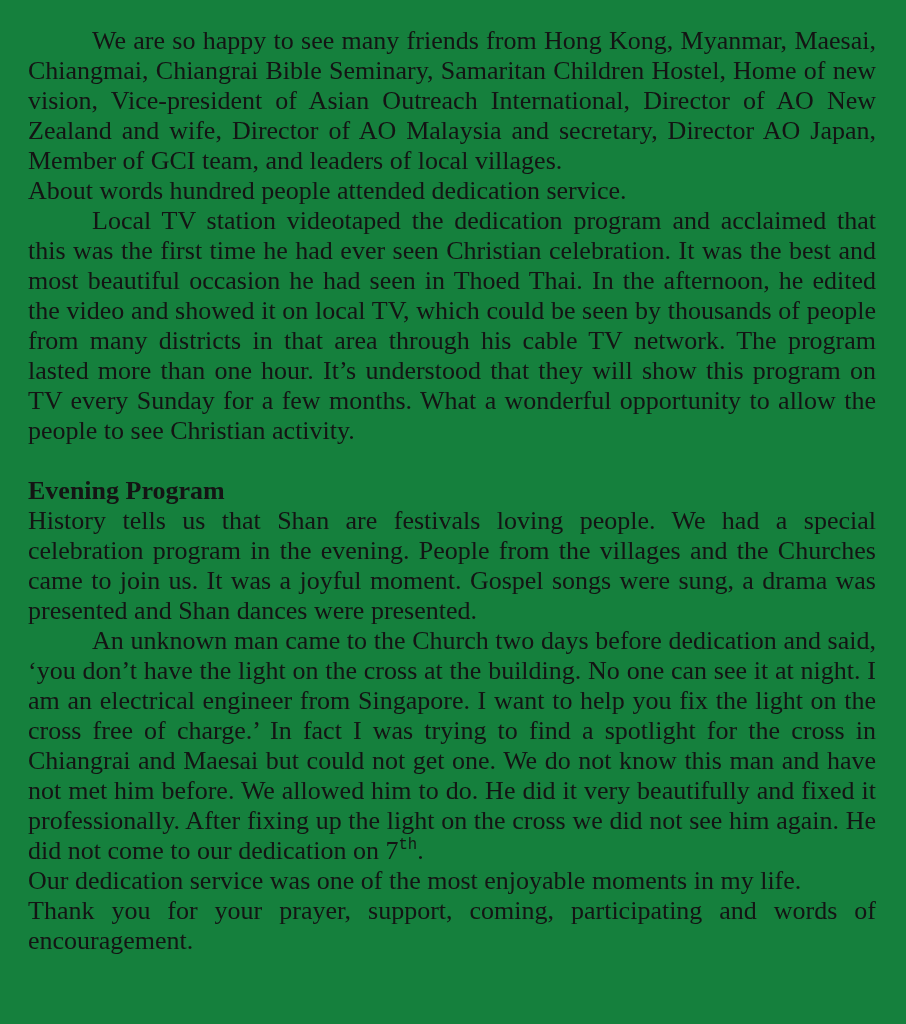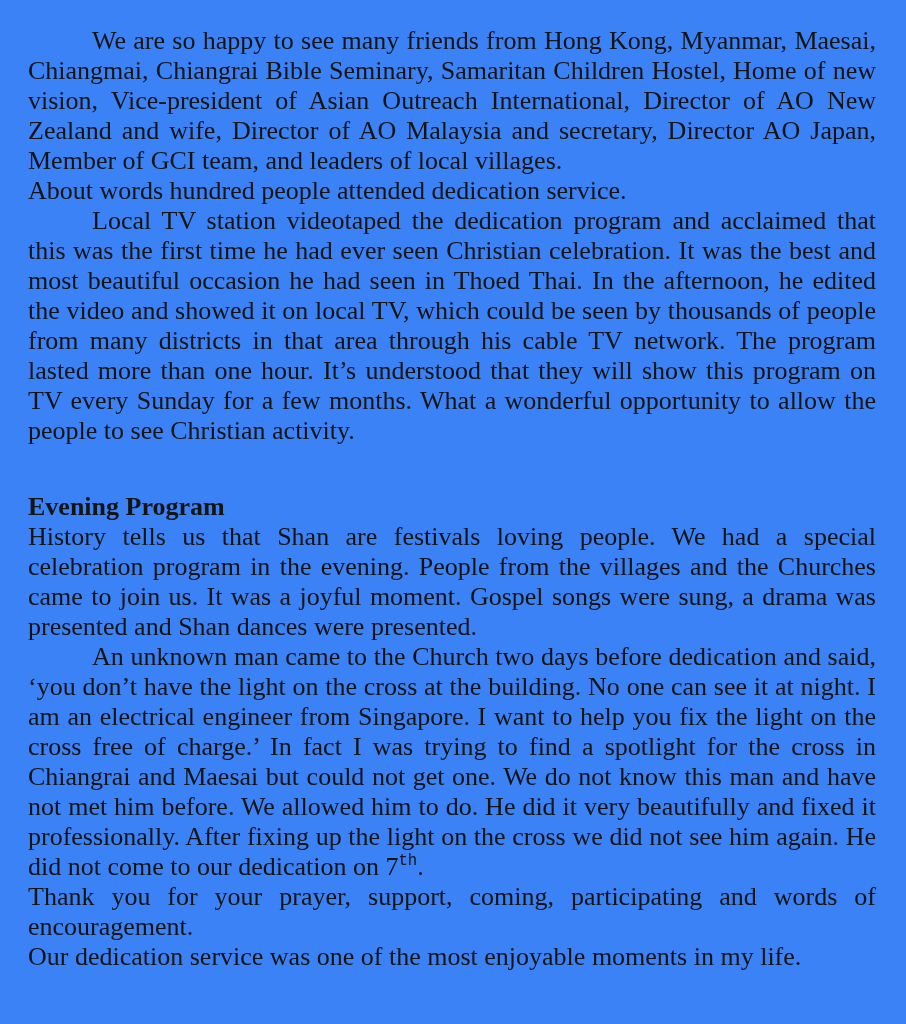--- a/index.html
+++ b/index.html
@@ -5,38 +5,38 @@
   html, body {
     margin: 0;
     padding: 0;
     background: #ffffff;
   }
   .page {
     position: relative;
     width: 906px;
     height: 1024px;
     box-sizing: border-box;
-    background: #3b82f6;
+    background: #15803d;
     color: #141414;
     padding: 26px 30px 0 28px;
     font-family: "Liberation Serif", "DejaVu Serif", serif;
     font-size: 26px;
     line-height: 30px;
     overflow: hidden;
   }
   .para {
     margin: 0;
     text-align: justify;
     text-justify: inter-word;
   }
   .para.indent {
     text-indent: 64px;
   }
   .heading {
-    margin: 46px 0 0 0;
+    margin: 30px 0 0 0;
     font-size: 26px;
     line-height: 30px;
     font-weight: bold;
     text-align: left;
   }
   sup.ordinal {
     font-size: 0.6em;
     line-height: 0;
     vertical-align: super;
     font-family: Liberation Mono, monospace;
@@ -52,17 +52,17 @@
   <p class="para"><span>About words hundred people attended dedication service.</span></p>
 
   <p class="para indent"><span>Local TV station videotaped the dedication program and acclaimed that this was the first time he had ever seen Christian celebration. It was the best and most beautiful occasion he had seen in Thoed Thai. In the afternoon, he edited the video and showed it on local TV, which could be seen by thousands of people from many districts in that area through his cable TV network. The program lasted more than one hour. It’s understood that they will show this program on TV every Sunday for a few months. What a wonderful opportunity to allow the people to see Christian activity.</span></p>
 
   <h2 class="heading">Evening Program</h2>
 
   <p class="para"><span>History tells us that Shan are festivals loving people. We had a special celebration program in the evening. People from the villages and the Churches came to join us. It was a joyful moment. Gospel songs were sung, a drama was presented and Shan dances were presented.</span></p>
 
   <p class="para indent"><span>An unknown man came to the Church two days before dedication and said, ‘you don’t have the light on the cross at the building. No one can see it at night. I am an electrical engineer from Singapore. I want to help you fix the light on the cross free of charge.’ In fact I was trying to find a spotlight for the cross in Chiangrai and Maesai but could not get one. We do not know this man and have not met him before. We allowed him to do. He did it very beautifully and fixed it professionally. After fixing up the light on the cross we did not see him again. He did not come to our dedication on 7</span><sup class="ordinal">th</sup><span>.</span></p>
 
+  <p class="para"><span>Our dedication service was one of the most enjoyable moments in my life.</span></p>
+
   <p class="para"><span>Thank you for your prayer, support, coming, participating and words of encouragement.</span></p>
-
-  <p class="para"><span>Our dedication service was one of the most enjoyable moments in my life.</span></p>
 
 </main>
 
 </body></html>

